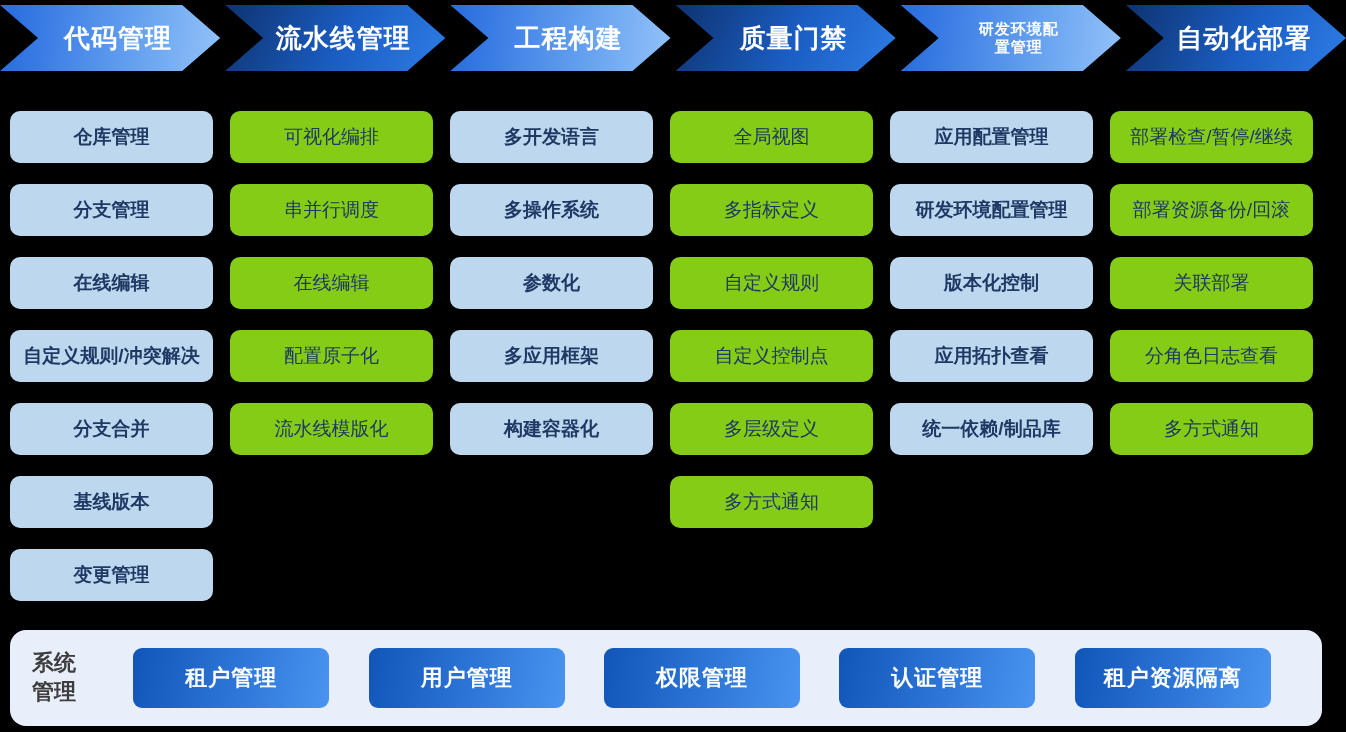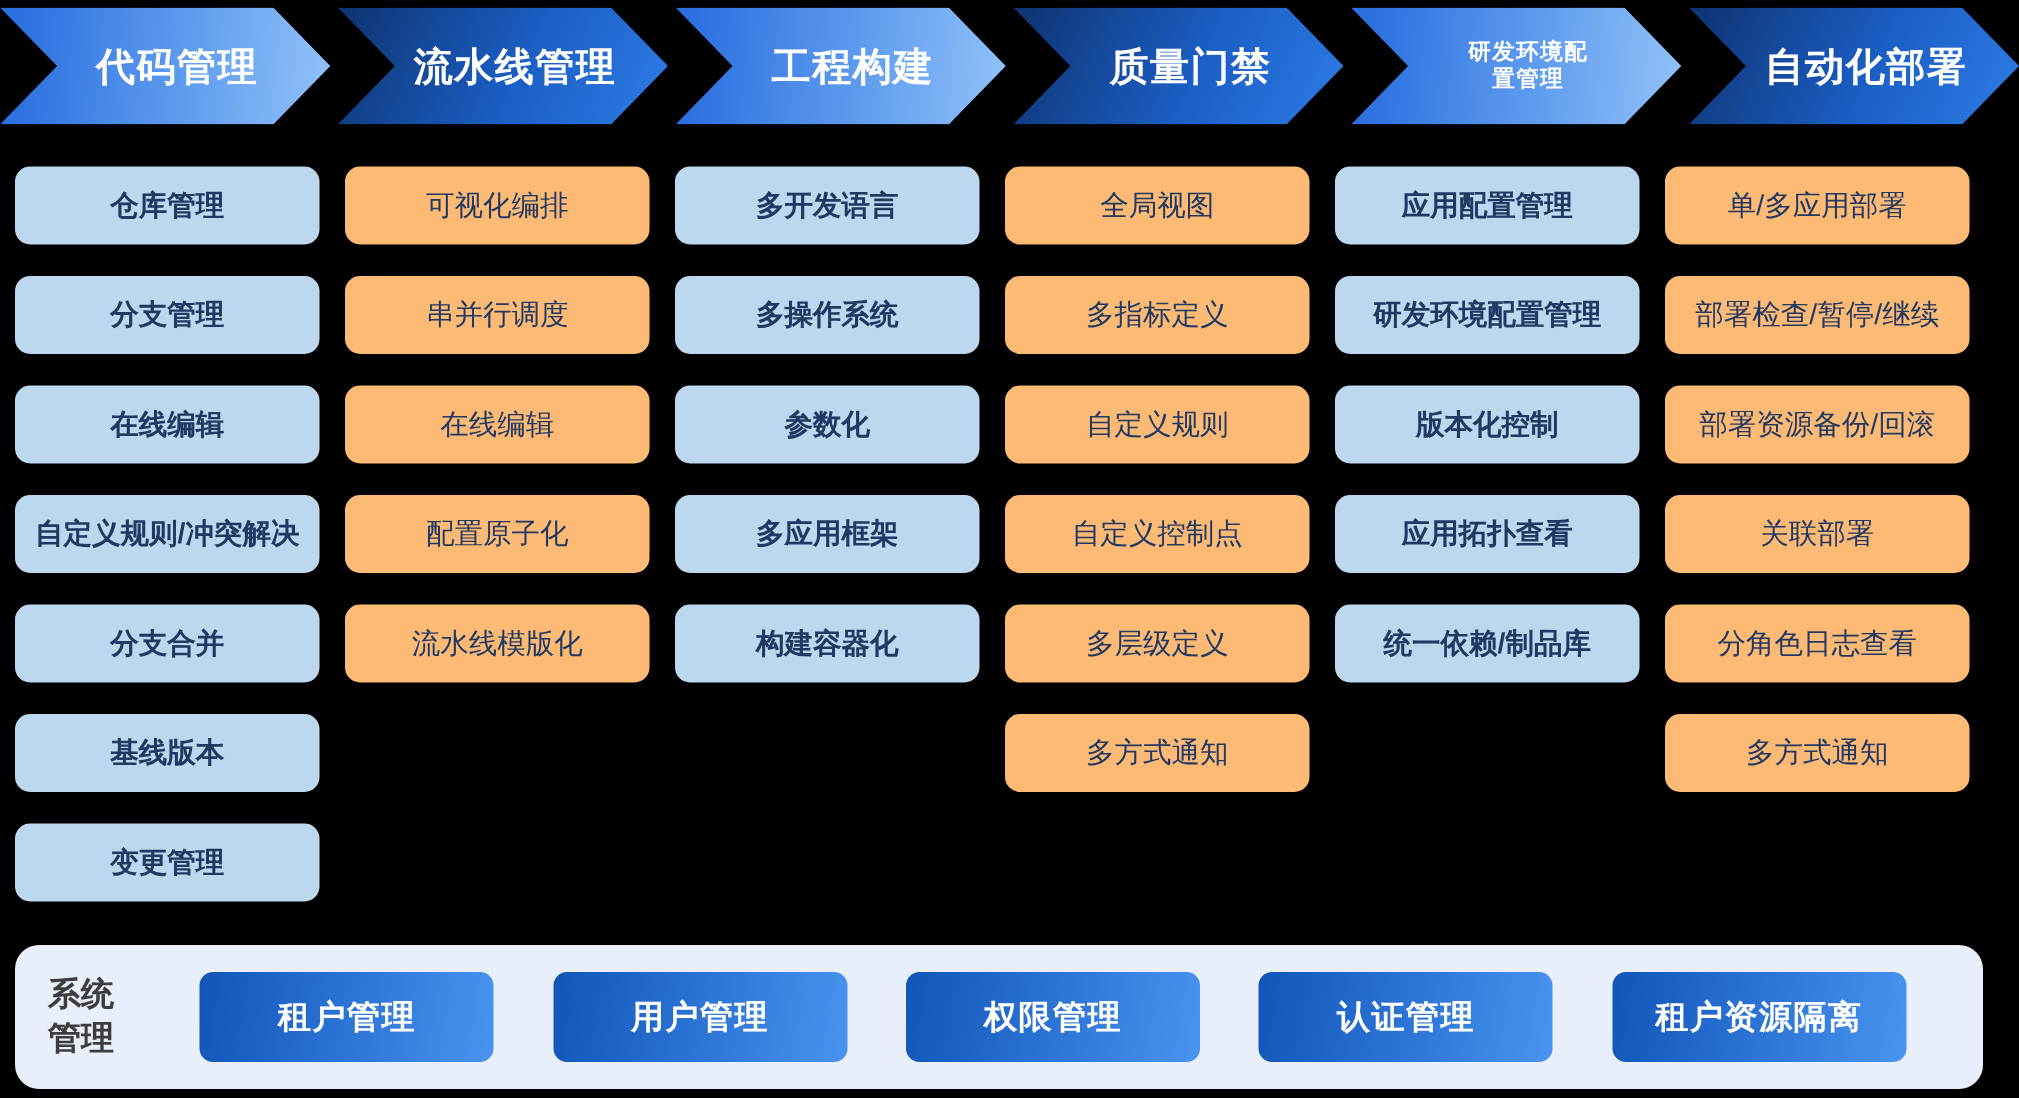--- a/index.html
+++ b/index.html
@@ -3,39 +3,39 @@
 <meta charset="utf-8">
 <style>
   html,body{margin:0;padding:0;background:#000;}
   .stage{
     position:relative;width:1346px;height:732px;background:#000;overflow:hidden;
     font-family:"Liberation Sans","DejaVu Sans",sans-serif;
   }
   
   .arrow-row{display:flex;gap:5px;margin-top:5px;height:86px;}
   .arrow{
-    flex:1;height:78px;display:flex;align-items:center;justify-content:center;
+    flex:1;height:66px;display:flex;align-items:center;justify-content:center;
     color:#fff;font-weight:bold;font-size:26px;letter-spacing:1px;
     clip-path:polygon(0 0, calc(100% - 38px) 0, 100% 50%, calc(100% - 38px) 100%, 0 100%, 38px 50%);
     padding-left:16px;
   }
   .arrow.sky{background:linear-gradient(95deg,#2b6fe0 5%,#5e9bee 55%,#8fc0f8 98%);}
   .arrow.navy{background:linear-gradient(115deg,#0e3370 0%,#1b5ec4 55%,#2e7ce6 100%);justify-content:center;}
   .arrow.two-line{font-size:15px;line-height:1.2;}
   .arrow.two-line span{display:inline-block;width:94px;text-align:center;}
   
   .columns{display:flex;gap:17px;padding-left:10px;margin-top:20px;}
   .col{width:203px;}
   .chip{
     height:52px;border-radius:10px;margin-bottom:21px;
     display:flex;align-items:center;justify-content:center;
     font-size:19px;color:#1f3864;text-align:center;
   }
   .chip.sky{background:#bdd7ee;font-weight:bold;}
-  .chip.navy{background:#fdba74;}
+  .chip.navy{background:#84cc16;}
   
   .system-bar{
     position:absolute;left:10px;right:24px;bottom:6px;height:96px;
     background:#e9eefb;border-radius:16px;display:flex;align-items:center;
   }
   .sys-label{
     margin-left:22px;width:50px;font-size:22px;font-weight:bold;
     color:#3d3d3d;line-height:1.3;
   }
   .sys-buttons{flex:1;display:flex;justify-content:space-evenly;align-items:center;margin:0 12px;}
@@ -103,21 +103,20 @@
         <div class="chip navy">多方式通知</div>
       </div>
       <div class="col">
         <div class="chip sky">应用配置管理</div>
         <div class="chip sky">研发环境配置管理</div>
         <div class="chip sky">版本化控制</div>
         <div class="chip sky">应用拓扑查看</div>
         <div class="chip sky">统一依赖/制品库</div>
       </div>
       <div class="col">
-        <div class="chip navy">单/多应用部署</div>
         <div class="chip navy">部署检查/暂停/继续</div>
         <div class="chip navy">部署资源备份/回滚</div>
         <div class="chip navy">关联部署</div>
         <div class="chip navy">分角色日志查看</div>
         <div class="chip navy">多方式通知</div>
       </div>
     </div>
   <div class="system-bar">
     <div class="sys-label">系统管理</div>
     <div class="sys-buttons" id="sysBtns">

